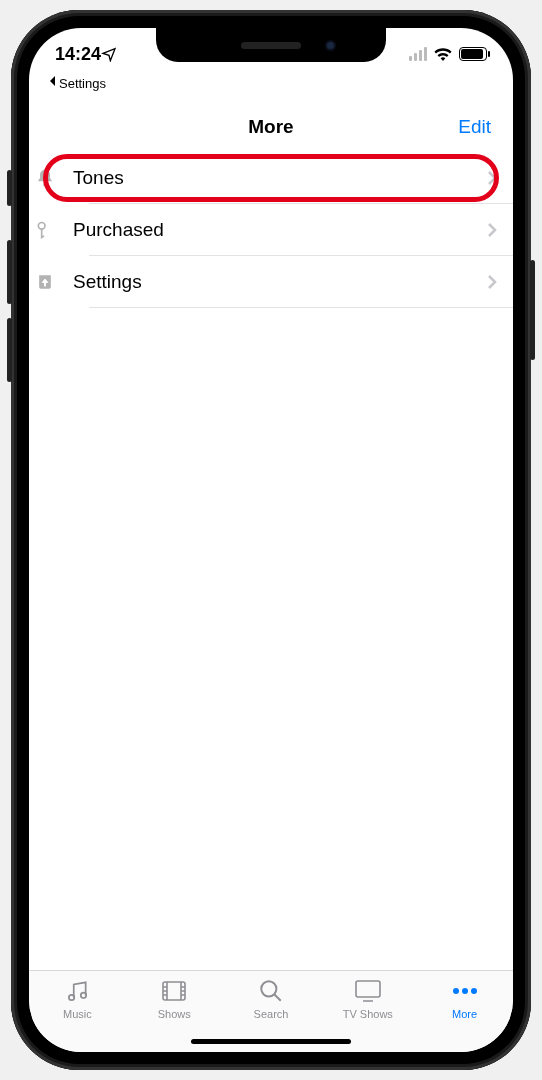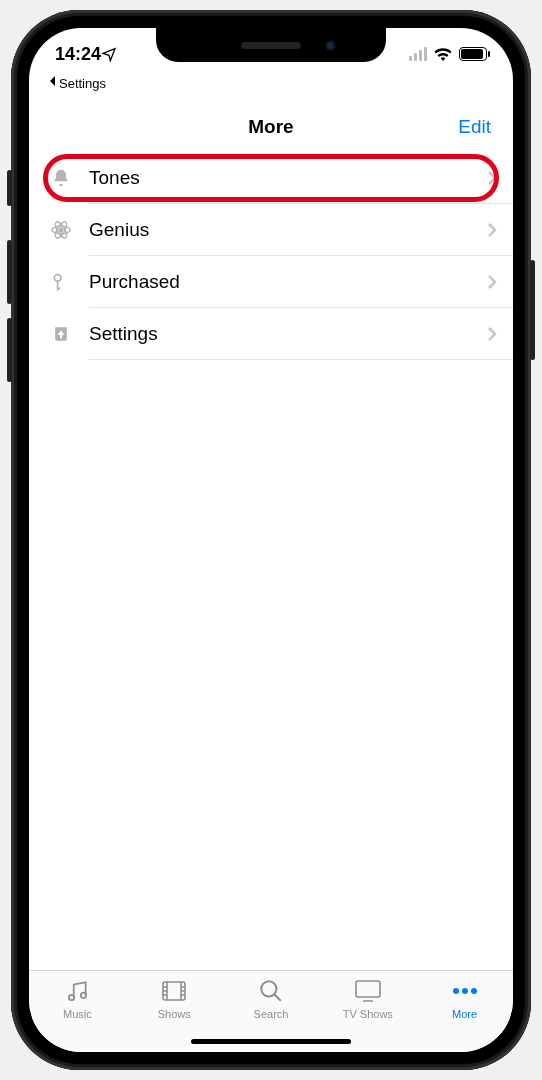--- a/index.html
+++ b/index.html
@@ -112,21 +112,21 @@
     margin-top:6px;
   }
   .navbar .title { font-size:19px; font-weight:600; color:#000;}
   .navbar .edit { position:absolute; right:22px; color:#007aff; font-size:19px;text-align:right; }
   
   .list { flex:1; }
   .row {
     display:flex;
     align-items:center;
     height:52px;
-    padding: 0 16px 0 18px;
+    padding: 0 16px 0 2px;
     position:relative;
   }
   .row .icon {
     width:28px;
     display:flex;
     align-items:center;
     justify-content:center;
     color:#b3b3b3;
   }
   .row .label {
@@ -233,35 +233,20 @@
               <path d="M12 2a6 6 0 00-6 6v4l-2 3v1h16v-1l-2-3V8a6 6 0 00-6-6zm0 20a2.5 2.5 0 002.5-2.5h-5A2.5 2.5 0 0012 22z"></path>
             </svg>
         </div>
         <div class="label">Tones</div>
         <svg class="chev" width="10" height="16" viewBox="0 0 10 16" fill="none" stroke="#c7c7cc" stroke-width="2.5">
             <path d="M2 2l6 6-6 6"></path>
           </svg>
         <div class="sep"></div>
       </div>
 
-      <div class="row">
-        <div class="icon">
-          <svg width="22" height="22" viewBox="0 0 24 24" fill="none" stroke="#b3b3b3" stroke-width="1.6">
-              <circle cx="12" cy="12" r="2" fill="#b3b3b3"></circle>
-              <ellipse cx="12" cy="12" rx="10" ry="4"></ellipse>
-              <ellipse cx="12" cy="12" rx="10" ry="4" transform="rotate(60 12 12)"></ellipse>
-              <ellipse cx="12" cy="12" rx="10" ry="4" transform="rotate(-60 12 12)"></ellipse>
-            </svg>
-        </div>
-        <div class="label">Genius</div>
-        <svg class="chev" width="10" height="16" viewBox="0 0 10 16" fill="none" stroke="#c7c7cc" stroke-width="2.5">
-            <path d="M2 2l6 6-6 6"></path>
-          </svg>
-        <div class="sep"></div>
-      </div>
 
       <div class="row">
         <div class="icon">
           <svg width="20" height="20" viewBox="0 0 24 24" fill="none" stroke="#b3b3b3" stroke-width="2">
               <circle cx="8" cy="7" r="4"></circle>
               <path d="M8 11v10l3-2"></path>
             </svg>
         </div>
         <div class="label">Purchased</div>
         <svg class="chev" width="10" height="16" viewBox="0 0 10 16" fill="none" stroke="#c7c7cc" stroke-width="2.5">

